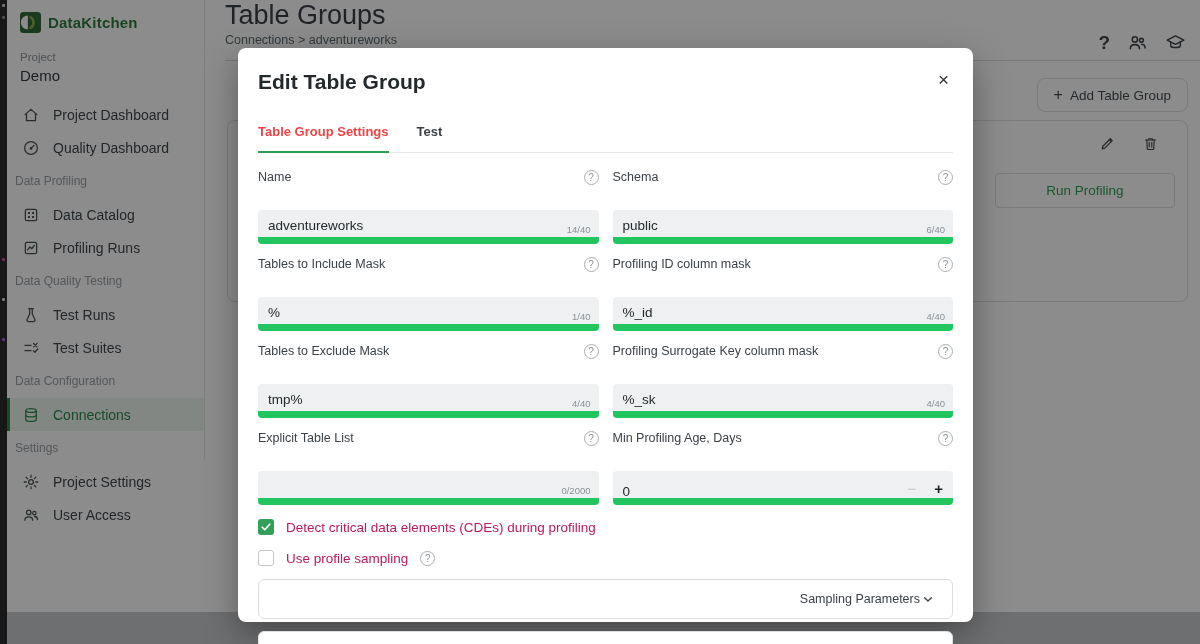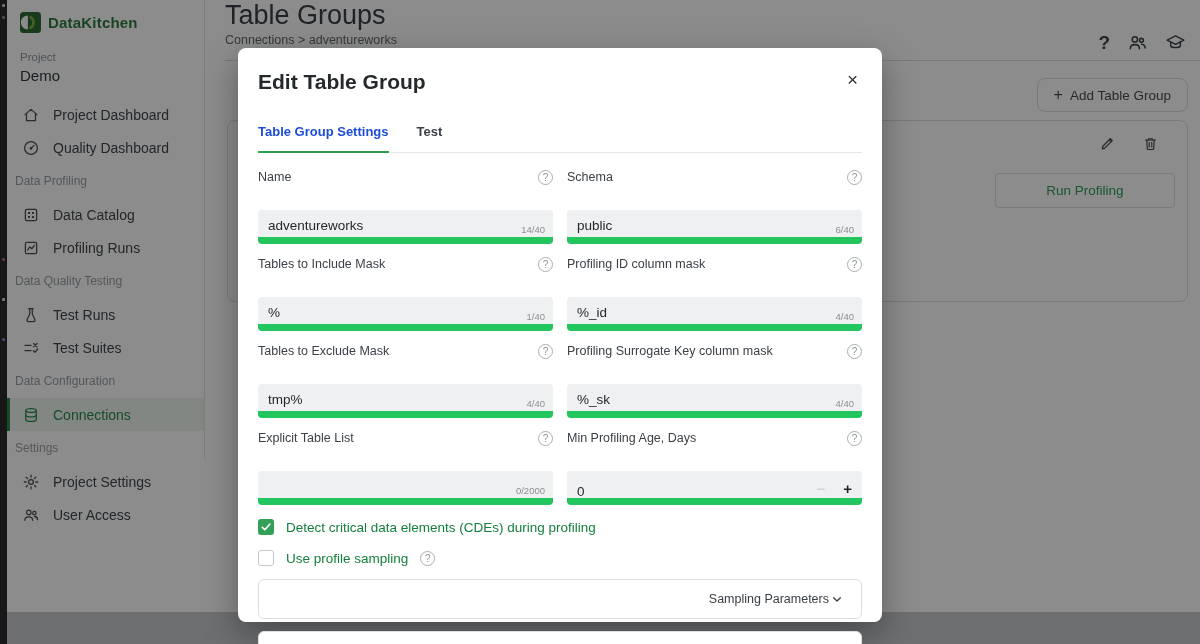--- a/index.html
+++ b/index.html
@@ -53,29 +53,29 @@
   .card-icons { position:absolute; right:28px; top:14px; display:flex; gap:26px; color:#3f464c; }
   .card-icons .cicon { width:17px; height:17px; display:inline-flex; cursor:pointer; }
   .card-icons svg { width:17px; height:17px; }
   .run-btn { position:absolute; right:12px; top:52px; width:180px; height:35px; background:#fff;
     border:1px solid #dcdfe0; border-radius:4px; font-size:13.5px; color:#2e9e53; cursor:pointer;
     font-family:"Liberation Sans",sans-serif; }
 
   
   .backdrop { position:absolute; left:0; top:0; width:1200px; height:644px;
     background:rgba(0,0,0,0.45); z-index:10; }
-  .modal { position:absolute; left:238px; top:48px; width:644px; height:574px; background:#fff;
+  .modal { position:absolute; left:238px; top:48px; width:735px; height:574px; background:#fff;
     border-radius:8px; z-index:20; box-shadow:0 12px 34px rgba(0,0,0,.35); padding:18px 20px 0 20px; }
   .modal-title { font-size:21px; font-weight:bold; color:#24292c; margin-top:4px; }
   .modal-close { position:absolute; right:20px; top:18px; font-size:19px; color:#2f3538;
     cursor:pointer; line-height:1; padding:4px; }
 
   .tabs { display:flex; gap:28px; margin-top:30px; border-bottom:1px solid #e6e7e8; }
   .tab { font-size:13px; padding-bottom:12px; cursor:pointer; color:#3b4147; font-weight:600; }
-  .tab.active { color:#1d4ed8; border-bottom:2px solid #2e9e53; margin-bottom:-1px; }
+  .tab.active { color:#ef4444; border-bottom:2px solid #2e9e53; margin-bottom:-1px; }
 
   .form-grid { display:grid; grid-template-columns:1fr 1fr; column-gap:14px; margin-top:4px; }
   .field { margin-top:13px; }
   .field-label-row { display:flex; justify-content:space-between; align-items:flex-start; height:16px; }
   .field-label { font-size:12.5px; color:#3b4147; }
   .help-circle { width:15px; height:15px; border:1px solid #a9aeb2; border-radius:50%;
     font-size:10px; color:#8d9398; display:inline-flex; align-items:center; justify-content:center;
     cursor:pointer; flex:0 0 15px; }
   .input-wrap { position:relative; margin-top:24px; height:34px; background:#eef0f1;
     border-radius:4px; border-bottom:7px solid #22c55e; }
@@ -88,21 +88,21 @@
     font-family:"Liberation Sans",sans-serif; }
   .step-minus { color:#c3c7cb; }
   .step-plus { color:#1d2327; font-weight:bold; }
 
   .check-row { display:flex; align-items:center; gap:12px; margin-top:13px; height:18px; }
   .checkbox { width:16px; height:16px; border-radius:3px; display:inline-flex; align-items:center;
     justify-content:center; cursor:pointer; flex:0 0 16px; }
   .checkbox.checked { background:#33a057; }
   .checkbox.unchecked { background:#fff; border:1.5px solid #c3c7cb; }
   .checkbox svg { width:12px; height:12px; }
-  .check-label { font-size:13.5px; color:#15803d; }
+  .check-label { font-size:13.5px; color:#be185d; }
 
   .exp-panel { margin-top:12px; height:40px; border:1px solid #dcdfe1; border-radius:6px;
     display:flex; align-items:center; justify-content:flex-end; padding:0 16px; cursor:pointer;
     background:#fff; }
   .exp-label { font-size:12.5px; color:#3b4147; }
   .chevron { width:16px; height:16px; color:#3b4147; display:inline-flex; }
   .chevron svg { width:16px; height:16px; }
 
   .save-row { display:flex; justify-content:flex-end; margin-top:10px; }
   .save-btn { width:97px; height:36px; background:#fff; border:1px solid #cfd3d6; border-radius:6px;

